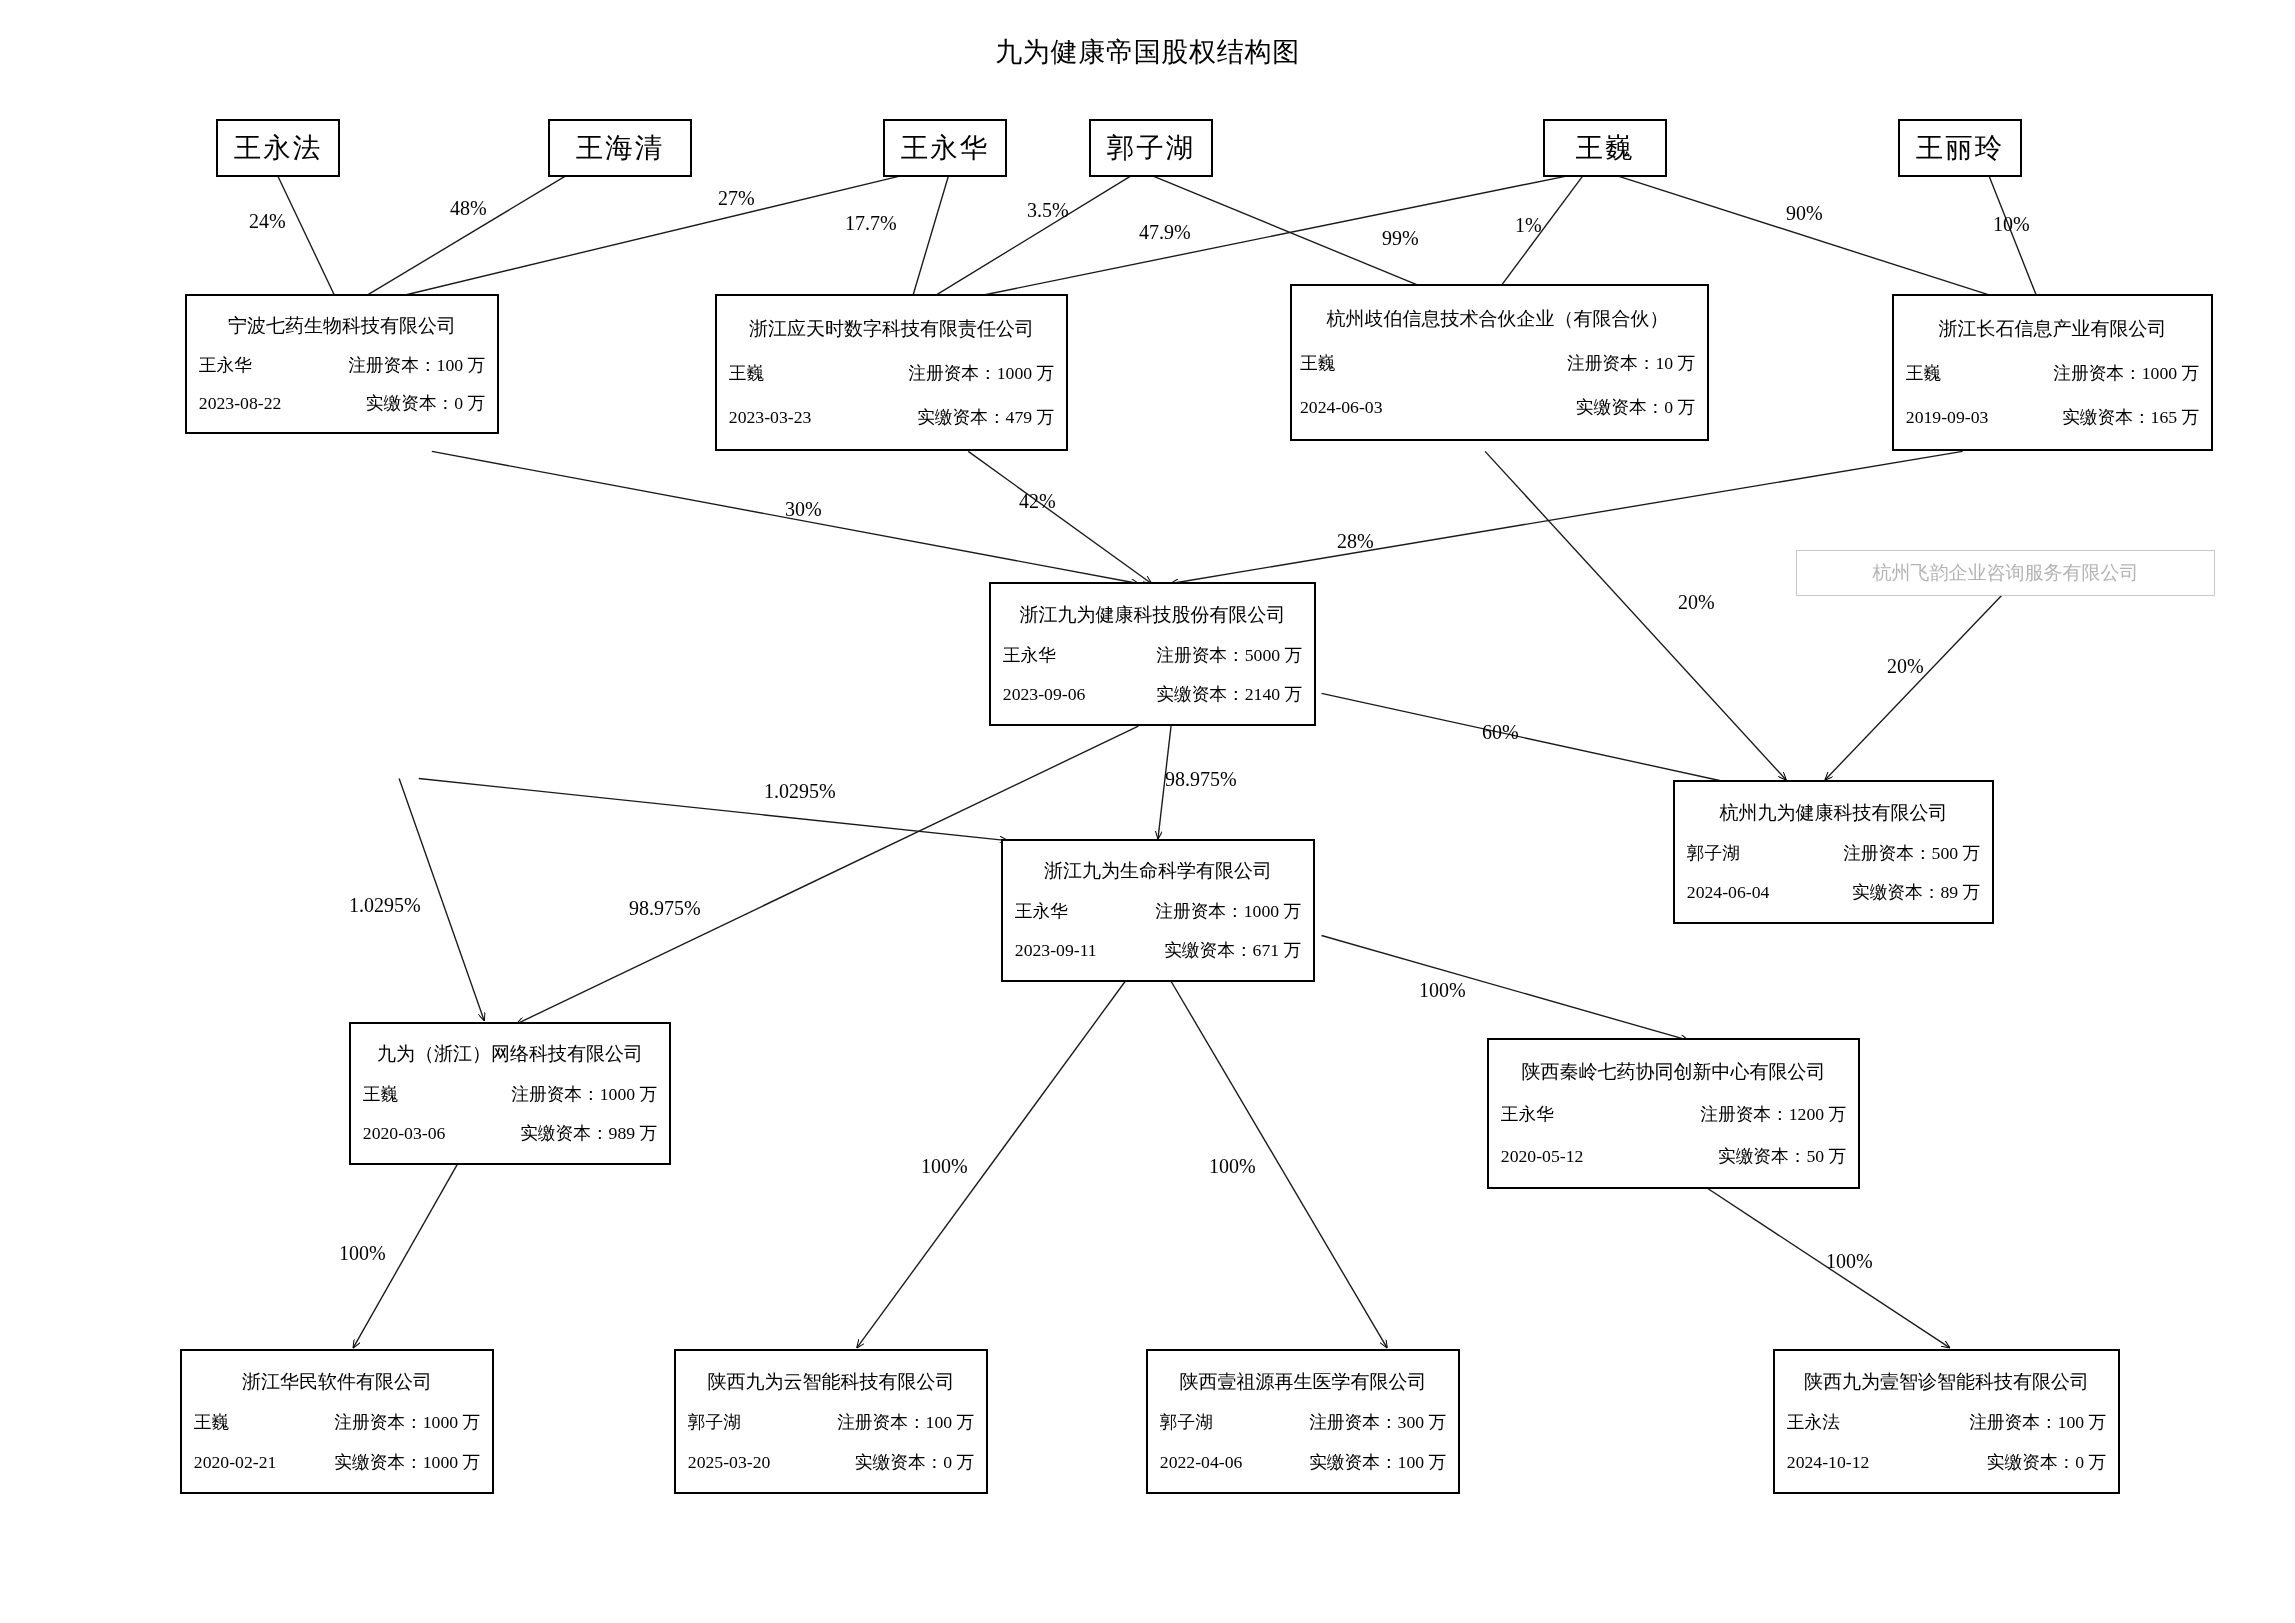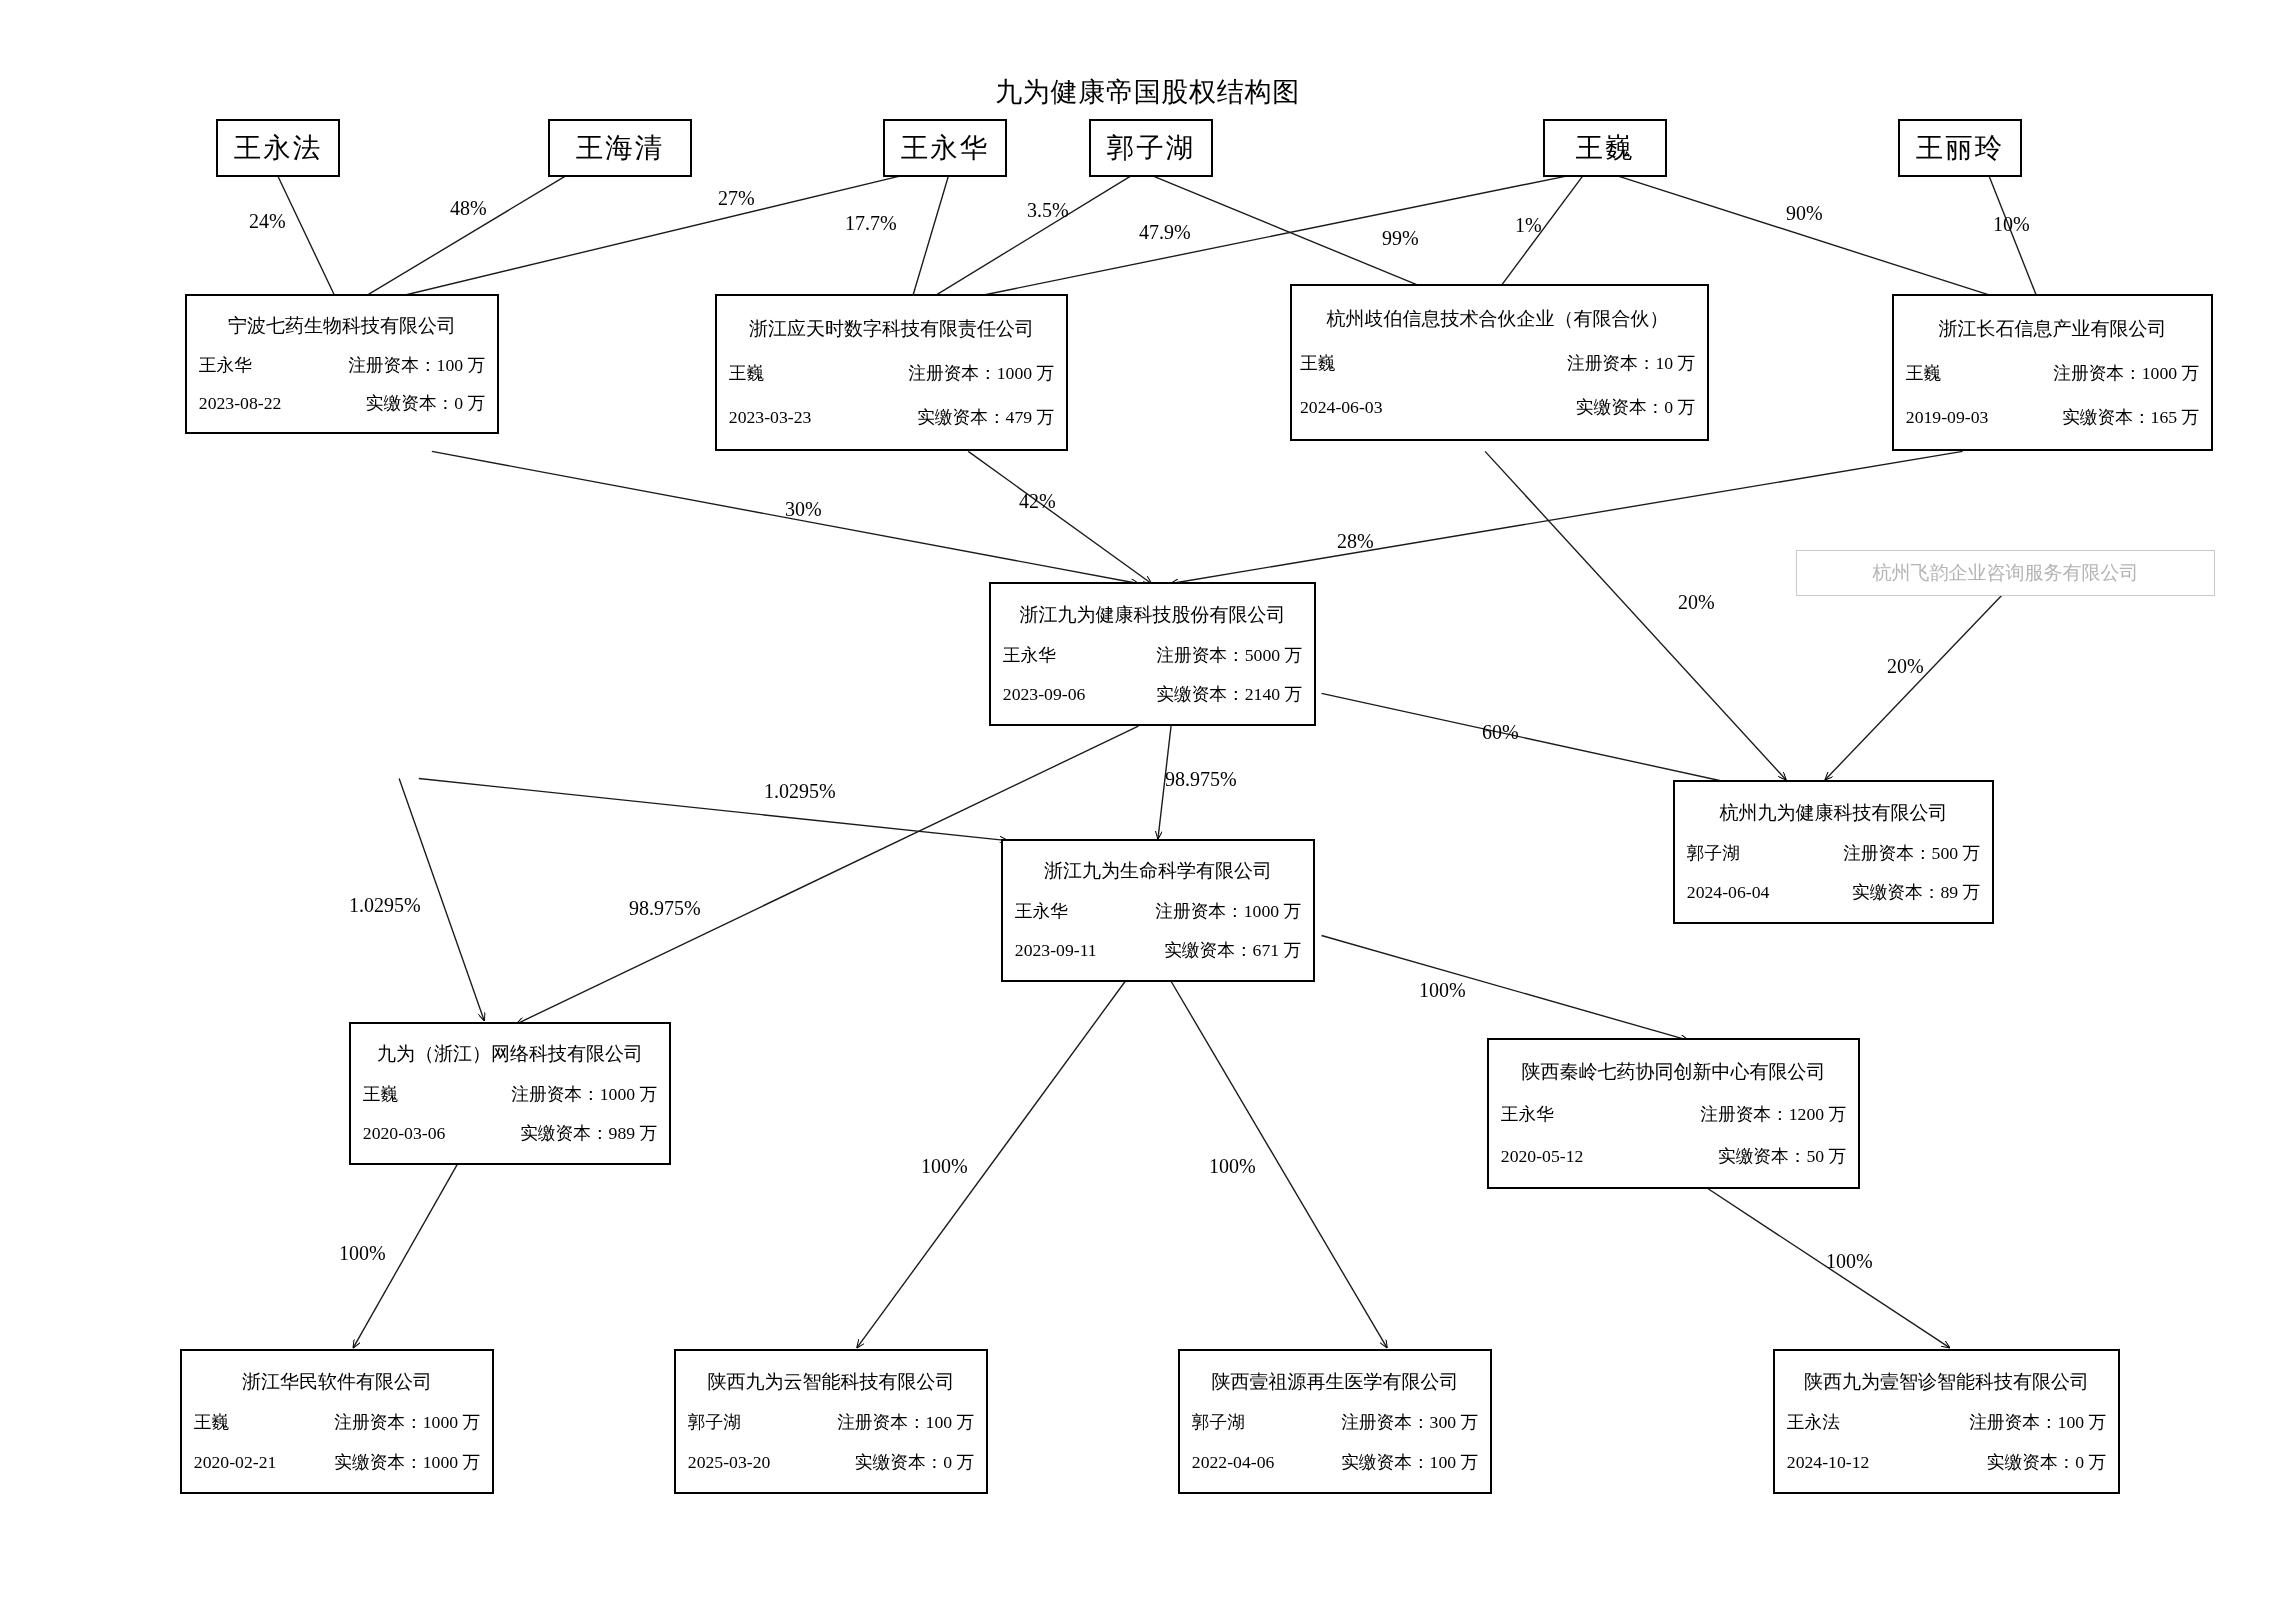--- a/index.html
+++ b/index.html
@@ -37,21 +37,20 @@
 
   .diagram-title {
     position: absolute;
     left: 0;
     top: 34px;
     width: 2295px;
     text-align: center;
     font-size: 27px;
     letter-spacing: 0.7px;
     color: #000;
-    margin-top: 40px;
   }
 
   
   .person-node {
     position: absolute;
     border: 2px solid #000000;
     background: #ffffff;
     display: flex;
     align-items: center;
     justify-content: center;
@@ -318,21 +317,21 @@
       <div class="company-row">
         <span class="cell-left">郭子湖</span>
         <span class="cell-right"><span>注册资本：</span><span>100 万</span></span>
       </div>
       <div class="company-row">
         <span class="cell-left">2025-03-20</span>
         <span class="cell-right"><span>实缴资本：</span><span>0 万</span></span>
       </div>
     </div>
 
-    <div class="company-node" style="left:1178px; top:1349px; width:314px; height:145px;">
+    <div class="company-node" style="left:1146px; top:1349px; width:314px; height:145px;">
       <div class="company-name">陕西壹祖源再生医学有限公司</div>
       <div class="company-row">
         <span class="cell-left">郭子湖</span>
         <span class="cell-right"><span>注册资本：</span><span>300 万</span></span>
       </div>
       <div class="company-row">
         <span class="cell-left">2022-04-06</span>
         <span class="cell-right"><span>实缴资本：</span><span>100 万</span></span>
       </div>
     </div>

